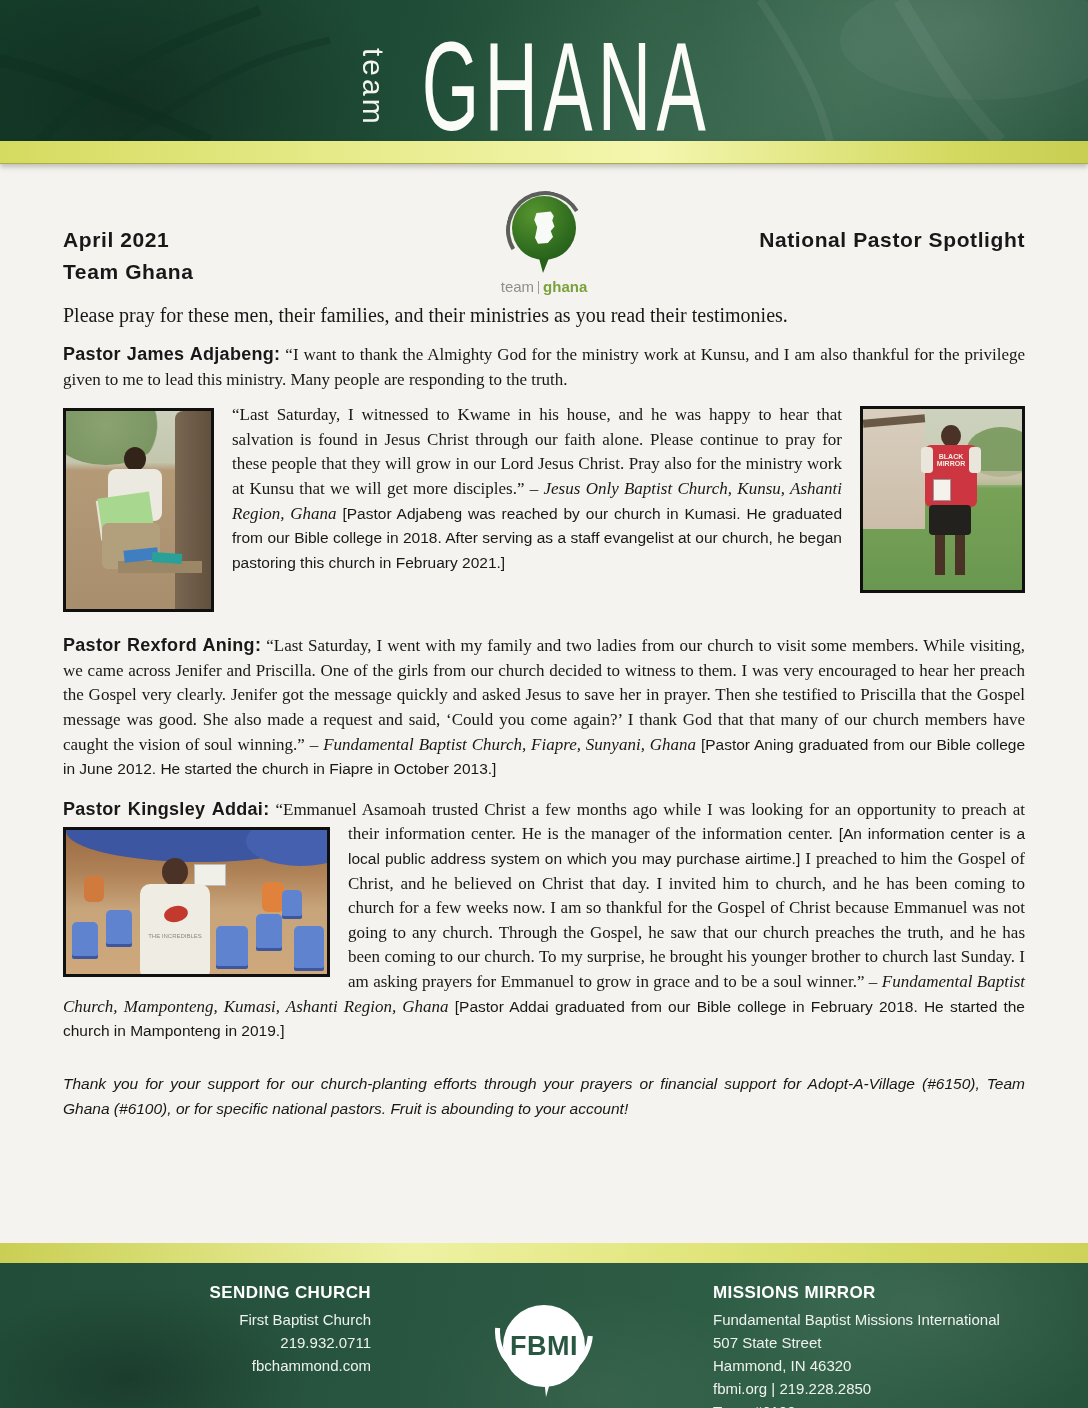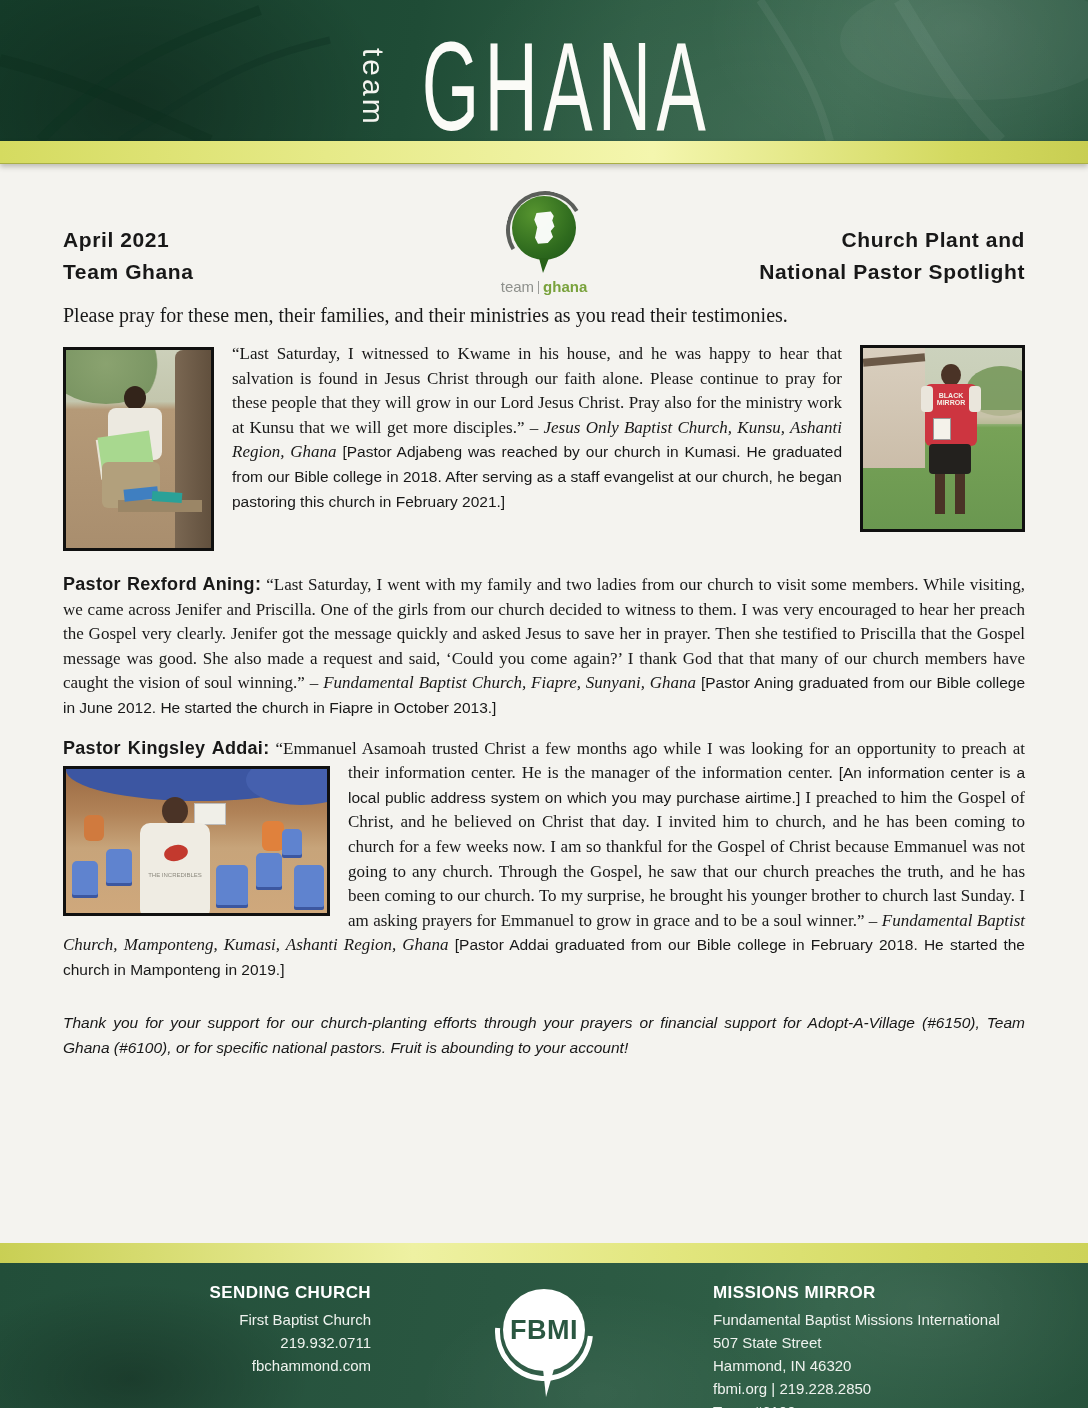--- a/index.html
+++ b/index.html
@@ -120,21 +120,21 @@
       radial-gradient(ellipse 280px 160px at 55% 90%, rgba(255,255,255,.05), transparent 65%),
       linear-gradient(100deg,#224e39 0%,#2a5741 45%,#306047 75%,#27523c 100%);}
   .footer-grid{display:grid;grid-template-columns:1fr 170px 1fr;padding-top:18px;}
   .send{text-align:right;padding-right:88px;font-family:"Liberation Sans",sans-serif;}
   .agency{text-align:left;padding-left:84px;font-family:"Liberation Sans",sans-serif;}
   .f-head{font-weight:bold;font-size:17px;letter-spacing:.4px;margin:2px 0 5px;}
   .f-line{font-size:15px;line-height:23px;color:#eef2ee;}
   .fbmi{position:relative;width:170px;height:120px;}
   .fbmi-arc{position:absolute;left:50%;margin-left:-49px;top:2px;width:88px;height:88px;border-radius:50%;
     border:5px solid #fff;border-top-color:transparent;border-right-color:transparent;transform:rotate(-40deg);}
-  .fbmi-circle{position:absolute;left:50%;margin-left:-41px;top:8px;width:82px;height:82px;border-radius:50%;
+  .fbmi-circle{position:absolute;left:50%;margin-left:-41px;top:24px;width:82px;height:82px;border-radius:50%;
     background:#fff;color:#2a5741;display:flex;align-items:center;justify-content:center;
     font-family:"Liberation Sans",sans-serif;font-weight:bold;font-size:27px;letter-spacing:.5px;}
   .fbmi-tail{position:absolute;left:50%;margin-left:-1px;top:88px;width:0;height:0;
     border-left:3px solid transparent;border-right:8px solid transparent;border-top:28px solid #fff;}
   .clearfix{clear:both;}
 </style>
 </head>
 <body>
 
 <div class="page">
@@ -171,28 +171,31 @@
               <path d="M10,5 L29,3 L33,9 L31,15 L34,23 L29,29 L32,37 L25,45 L12,46 L8,38 L11,24 L7,14 Z" fill="#ffffff" opacity="0.96"></path>
             </svg>
           </div>
           <div class="tg-tail"></div>
         </div>
         <div class="tg-label">
           <span class="t">team</span><span class="bar"></span><span class="g">ghana</span>
         </div>
       </div>
       <div class="mast-right">
-        <div>Church Plant and</div>
         <div>National Pastor Spotlight</div>
       </div>
     </div>
 
     <p class="intro">Please pray for these men, their families, and their ministries as you read their testimonies.</p>
 
     <div class="sec">
+      <p class="para">
+        <span class="sec-name">Pastor James Adjabeng:</span>
+        <span>“I want to thank the Almighty God for the ministry work at Kunsu, and I am also thankful for the privilege given to me to lead this ministry. Many people are responding to the truth.</span>
+      </p>
       <div>
         <span class="photo photo1">
           <span class="p1-foliage"></span>
           <span class="p1-trunk"></span>
           <span class="p1-head"></span>
           <span class="p1-shirt"></span>
           <span class="p1-book"></span>
           <span class="p1-legs"></span>
           <span class="p1-bench"></span>
           <span class="p1-book2"></span>

